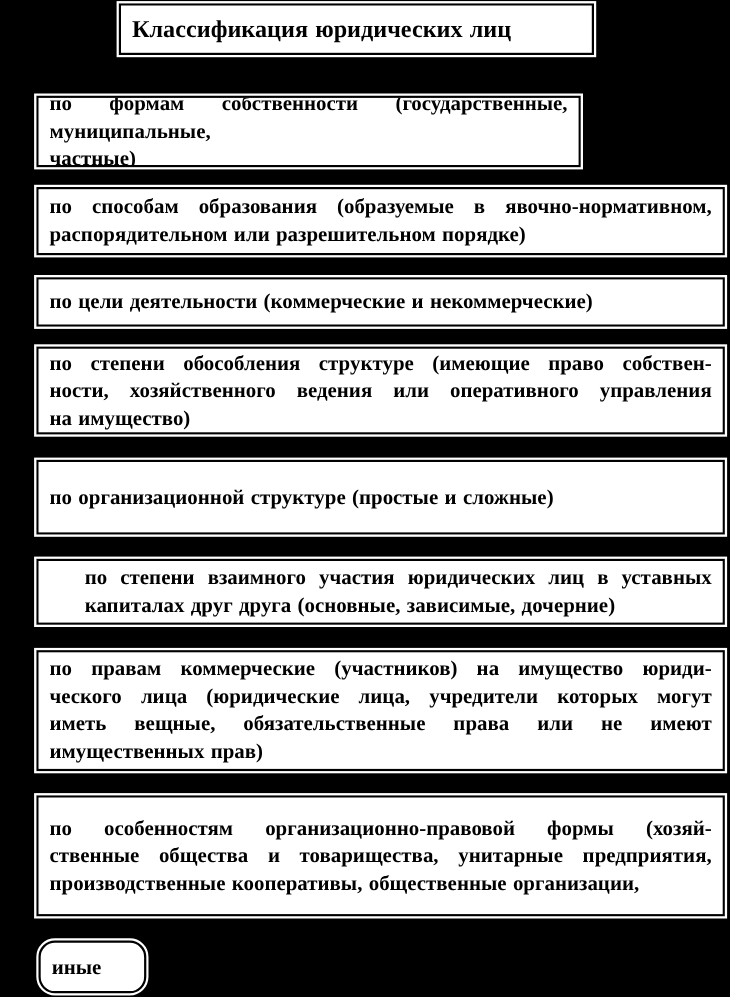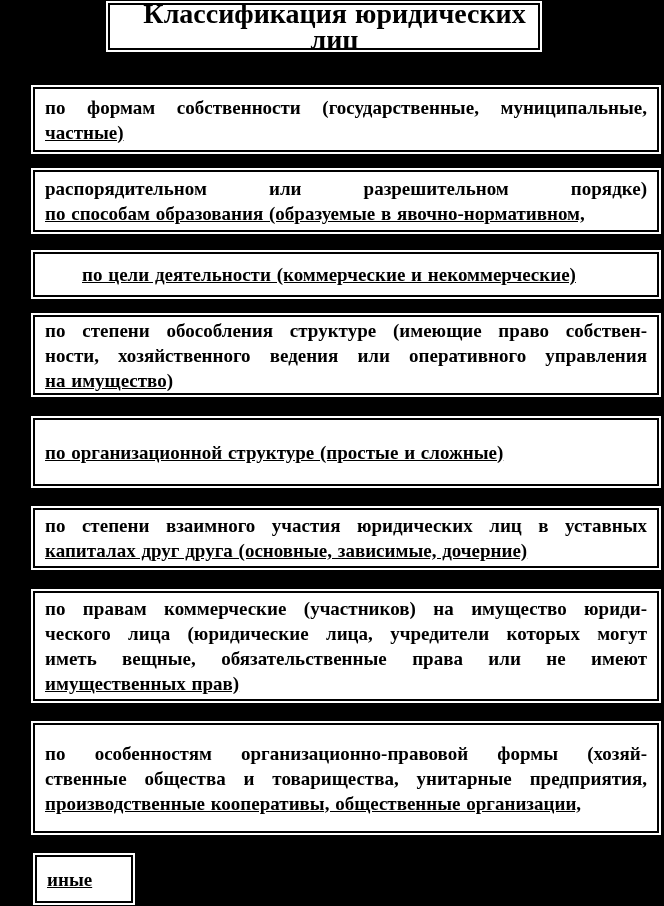--- a/index.html
+++ b/index.html
@@ -23,53 +23,53 @@
   .txt{
     width:100%;
     padding:0 10px;
     color:#000;
     font-weight:bold;
     font-size:19px;
     line-height:25px;
     word-spacing:1px;
   }
   .txt .line{text-align:justify;text-align-last:justify;}
-  .txt .line:last-child{text-align-last:left;text-decoration:underline;}
+  .txt .line:last-child{text-align-last:left;}
   .title-box{left:108px;top:3px;width:432px;height:47px;}
-  .title-box .txt{text-align:center;font-size:28px;line-height:26px;margin-left:21px;}
-  .b1{left:33px;top:87px;width:626px;height:65px;}
+  .title-box .txt{text-align:left;font-size:22px;line-height:26px;}
+  .b1{left:33px;top:87px;width:495px;height:65px;}
   .b2{left:33px;top:170px;width:626px;height:62px;}
-  .b3{left:33px;top:252px;width:626px;height:45px;padding-left:37px;}
+  .b3{left:33px;top:252px;width:626px;height:45px;}
   .b4{left:33px;top:315px;width:626px;height:80px;}
   .b5{left:33px;top:418px;width:626px;height:68px;}
-  .b6{left:33px;top:508px;width:626px;height:60px;}
+  .b6{left:33px;top:508px;width:626px;height:60px;padding-left:32px;}
   .b7{left:33px;top:591px;width:626px;height:110px;}
   .b8{left:33px;top:723px;width:626px;height:110px;}
-  .b9{left:35px;top:855px;width:98px;height:48px;}
+  .b9{left:35px;top:855px;width:98px;height:48px;border-radius:15px;}
 </style>
 </head>
 <body>
 
 <div class="canvas">
 
   <div class="box title-box">
     <div class="txt">Классификация юридических лиц</div>
   </div>
 
   <div class="box b1">
     <div class="txt">
         <div class="line">по формам собственности (государственные, муниципальные,</div>
         <div class="line">частные)</div>
       </div>
   </div>
 
   <div class="box b2">
     <div class="txt">
+        <div class="line">по способам образования (образуемые в явочно-нормативном,</div>
         <div class="line">распорядительном или разрешительном порядке)</div>
-        <div class="line">по способам образования (образуемые в явочно-нормативном,</div>
       </div>
   </div>
 
   <div class="box b3">
     <div class="txt">
         <div class="line">по цели деятельности (коммерческие и некоммерческие)</div>
       </div>
   </div>
 
   <div class="box b4">

